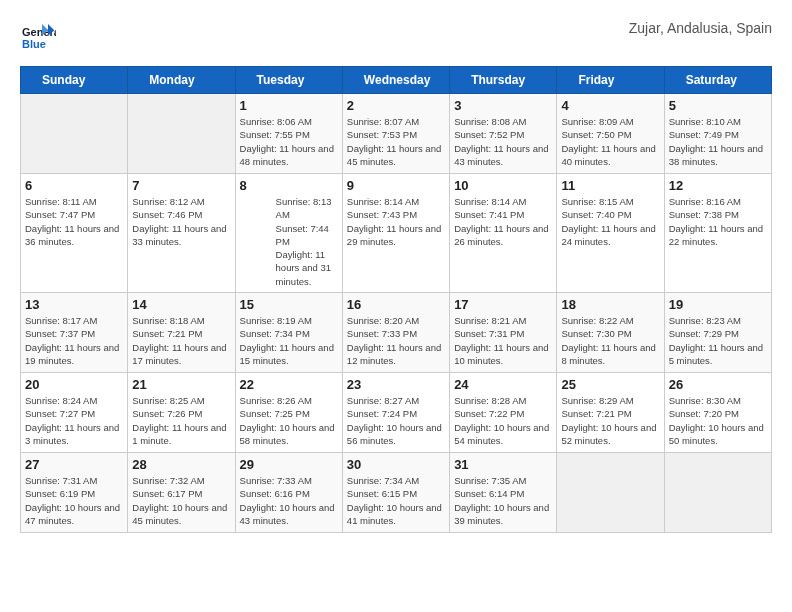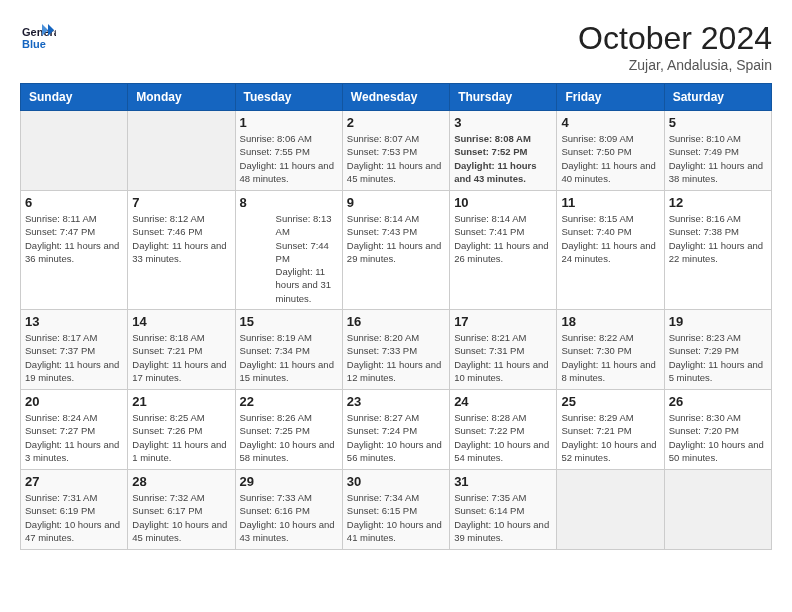--- a/index.html
+++ b/index.html
@@ -40,21 +40,21 @@
     table {
       width: 100%;
       border-collapse: collapse;
       table-layout: fixed;
     }
     thead tr th {
       background-color: #1565c0;
       color: white;
       font-size: 12px;
       font-weight: bold;
-      padding: 6px 8px;
+      padding: 6px 21px;
       text-align: left;
       border: 1px solid #1255a0;
     }
     tbody tr td {
       border: 1px solid #ccc;
       vertical-align: top;
       padding: 4px;
       font-size: 10px;
       color: #333;
       height: 80px;
@@ -86,21 +86,20 @@
   <div class="logo">
     <svg class="logo-icon" viewBox="0 0 36 36">
       <rect width="36" height="36" rx="4" fill="white"></rect>
       <text x="2" y="16" font-size="11" font-weight="bold" fill="#1a1a2e">General</text>
       <text x="2" y="28" font-size="11" font-weight="bold" fill="#1565c0">Blue</text>
       <path d="M28 4 L34 10 L28 16 Z" fill="#1565c0"></path>
       <path d="M22 4 L28 10 L22 16 Z" fill="#4a90d9"></path>
     </svg>
   </div>
   <div class="title-block">
-    <div class="month-title">October 2024</div>
     <div class="subtitle">Zujar, Andalusia, Spain</div>
   </div>
 </div>
 
 <table>
   <thead>
     <tr>
     <th>Sunday</th>
         <th>Monday</th>
         <th>Tuesday</th>
@@ -121,21 +120,21 @@
 Daylight: 11 hours and 48 minutes.</div>
         </td>
         <td>
           <span class="day-num">2</span>
           <div class="day-info" style="white-space: pre-line;">Sunrise: 8:07 AM
 Sunset: 7:53 PM
 Daylight: 11 hours and 45 minutes.</div>
         </td>
         <td>
           <span class="day-num">3</span>
-          <div class="day-info" style="white-space: pre-line; font-weight: bold;">Sunrise: 8:08 AM
+          <div class="day-info" style="white-space: pre-line;">Sunrise: 8:08 AM
 Sunset: 7:52 PM
 Daylight: 11 hours and 43 minutes.</div>
         </td>
         <td>
           <span class="day-num">4</span>
           <div class="day-info" style="white-space: pre-line;">Sunrise: 8:09 AM
 Sunset: 7:50 PM
 Daylight: 11 hours and 40 minutes.</div>
         </td>
         <td>

